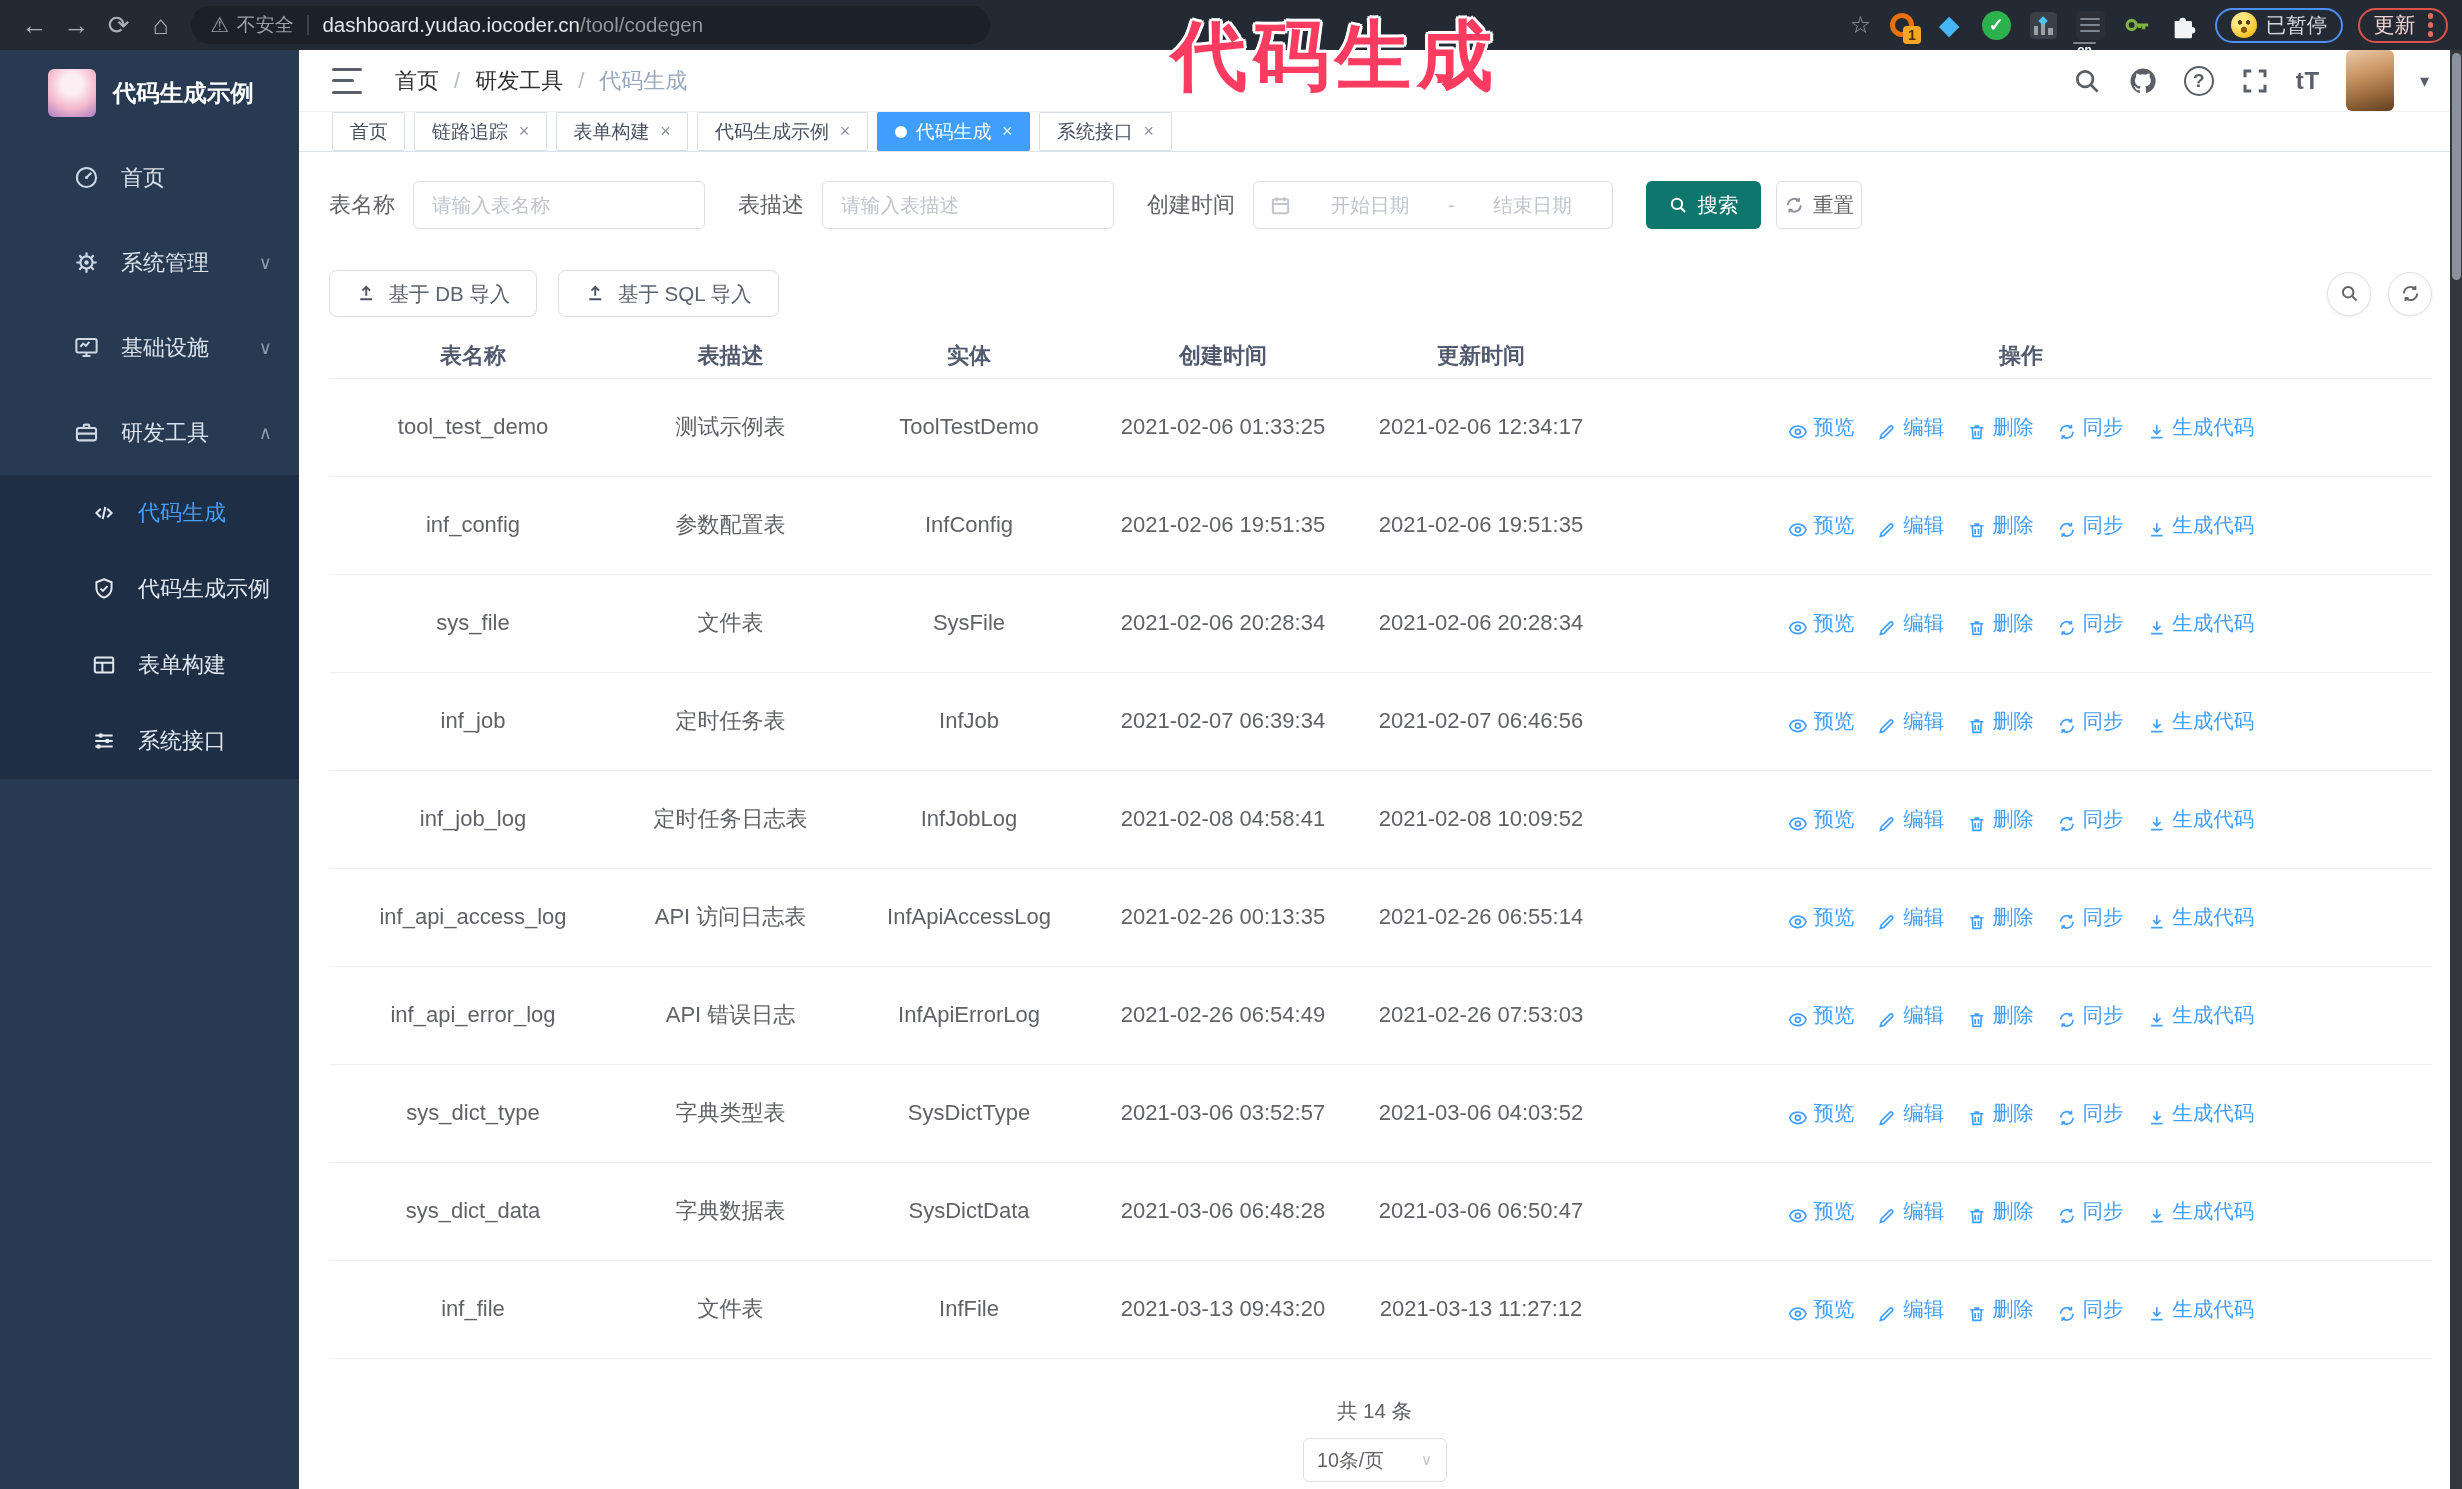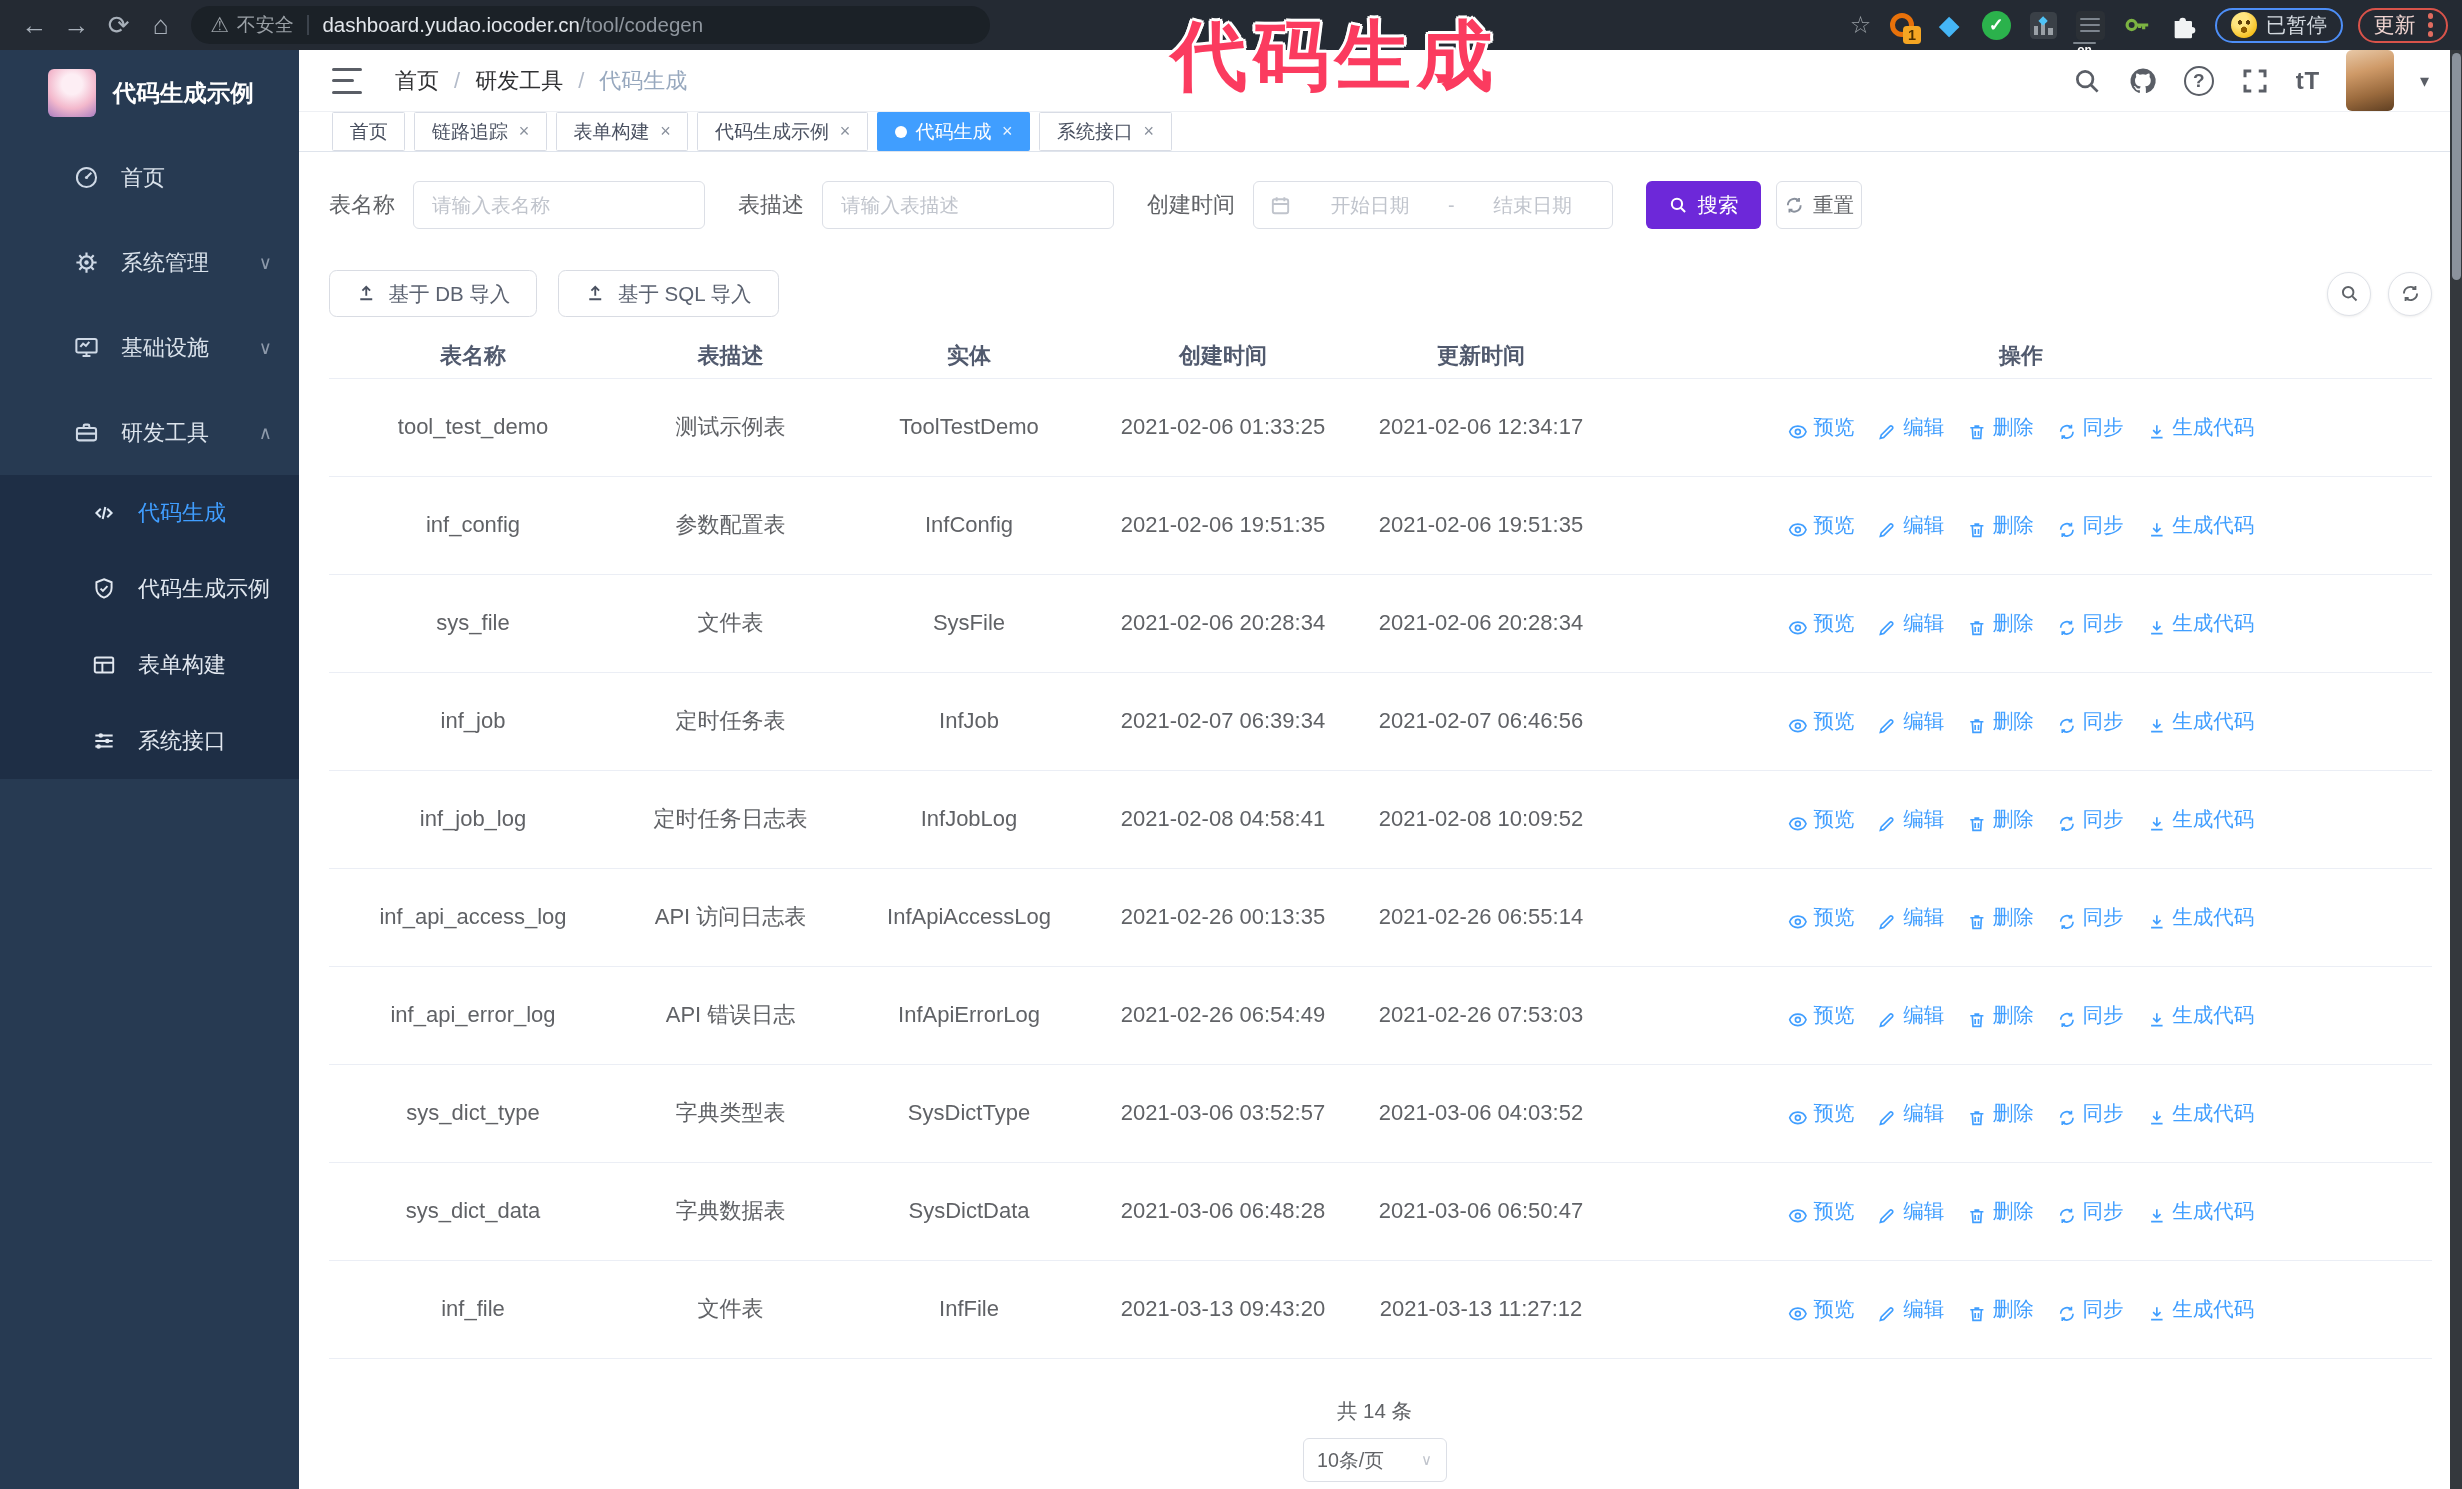--- a/index.html
+++ b/index.html
@@ -112,21 +112,21 @@
              font-size:19.7px; color:#be185d; outline:none; font-family:inherit; }
   .t-input::placeholder { color:#c0c4cc; }
   .grp { display:flex; align-items:center; margin-right:33px; }
   .daterange { width:360px; height:48px; border:1.5px solid #dcdfe6; border-radius:6px; display:flex;
                align-items:center; padding:0 15px; gap:13.6px; color:#c0c4cc; font-size:19.7px; }
   .daterange .cal { width:23px; height:23px; color:#c0c4cc; flex-shrink:0; }
   .daterange .ph { flex:1; text-align:center; }
   .btn { height:48px; display:inline-flex; align-items:center; gap:9px; border-radius:6px;
          font-size:20.5px; cursor:pointer; border:1.5px solid transparent; }
   .btn svg { width:20.5px; height:20.5px; }
-  .btn-primary { background:#6d28d9; color:#fff; padding:0 21px; }
+  .btn-primary { background:#0f766e; color:#fff; padding:0 21px; }
   .btn-plain { background:#fff; color:#606266; border-color:#dcdfe6; padding:0 7px; }
   .toolbar-row { margin-top:41px; display:flex; align-items:center; }
   .btn-import { height:47px; background:#fff; border:1.5px solid #d9dce3; border-radius:7.6px; color:#5b6270;
                 font-size:20.5px; display:inline-flex; align-items:center; gap:12px; padding:0 26px;
                 margin-right:21px; cursor:pointer; }
   .btn-import svg { width:20.5px; height:20.5px; color:#4a5160; }
   .mini-circles { margin-left:auto; display:flex; gap:16.7px; }
   .circle-btn { width:44px; height:44px; border-radius:50%; background:#fff; border:1.5px solid #dfe2e8;
                 display:flex; align-items:center; justify-content:center; color:#5f6368; cursor:pointer;
                 box-shadow:0 0.8px 3px rgba(0,0,0,0.08); }

